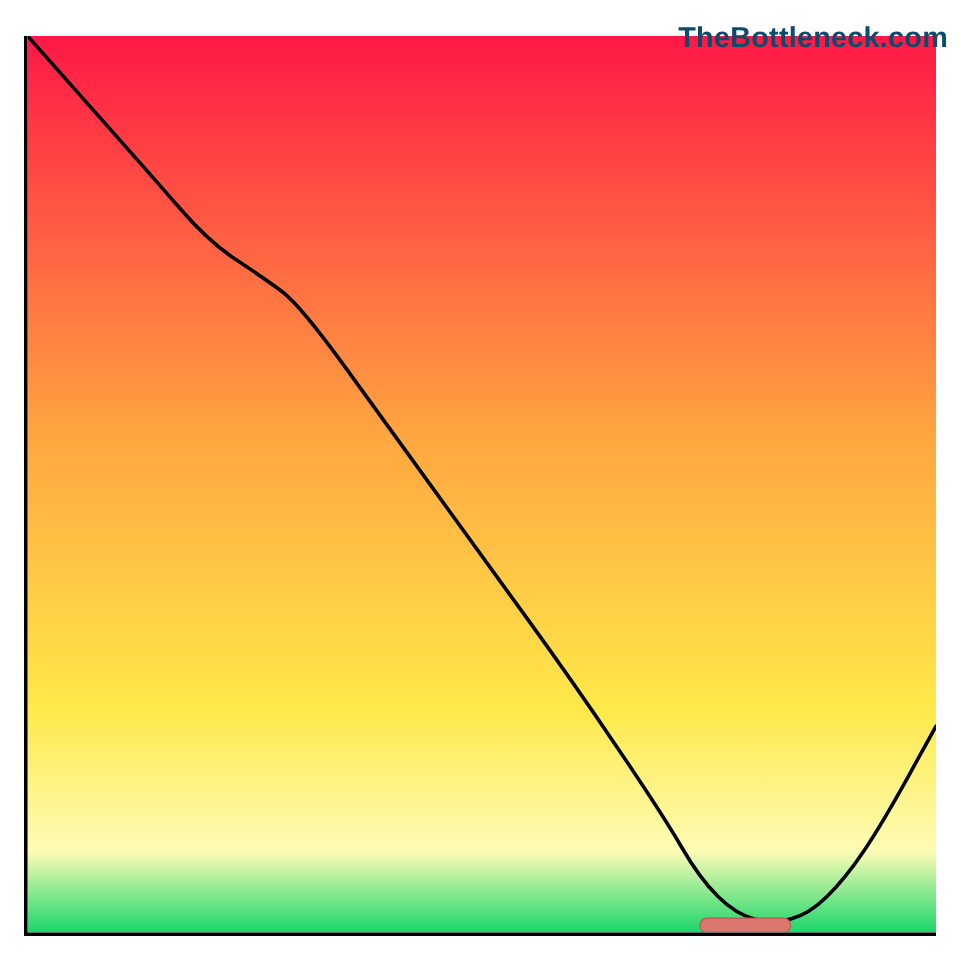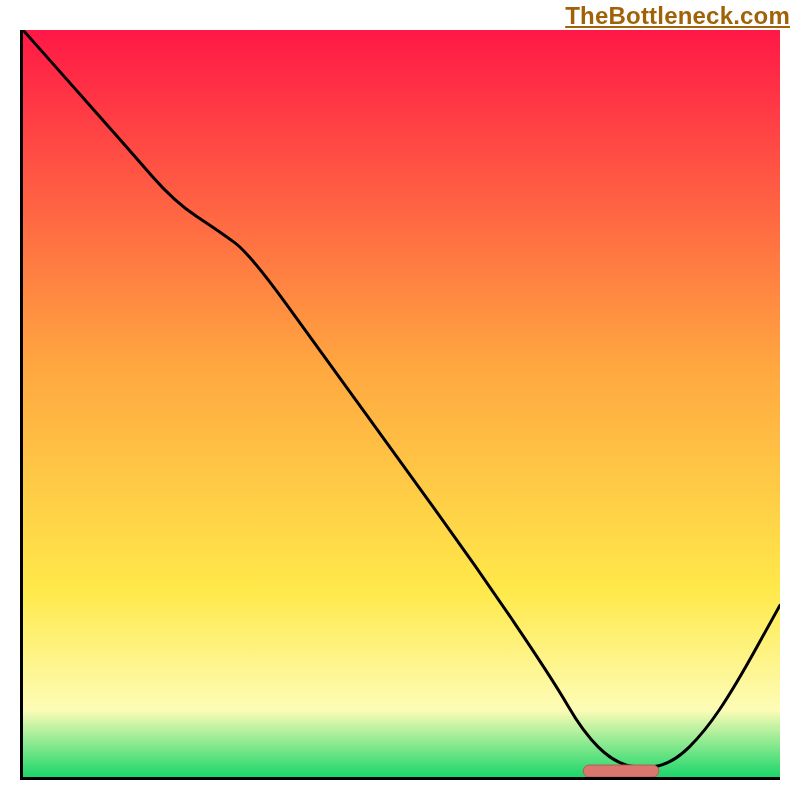--- a/index.html
+++ b/index.html
@@ -12,28 +12,27 @@
     font-family: Arial, Helvetica, sans-serif;
   }
   .frame {
     position: relative;
     width: 800px;
     height: 800px;
     box-sizing: border-box;
   }
   .watermark {
     position: absolute;
-    top: 2px;
+    top: 18px;
     right: 10px;
     font-size: 24px;
     font-weight: 600;
-    color: #a16207;
+    color: #0c4a6e;
     letter-spacing: 0.2px;
     z-index: 10;
-    text-decoration: underline;
   }
   .plot-area {
     position: absolute;
     left: 20px;
     top: 30px;
     width: 760px;
     height: 750px;
     border-left: 3px solid #000;
     border-bottom: 3px solid #000;
     box-sizing: border-box;

